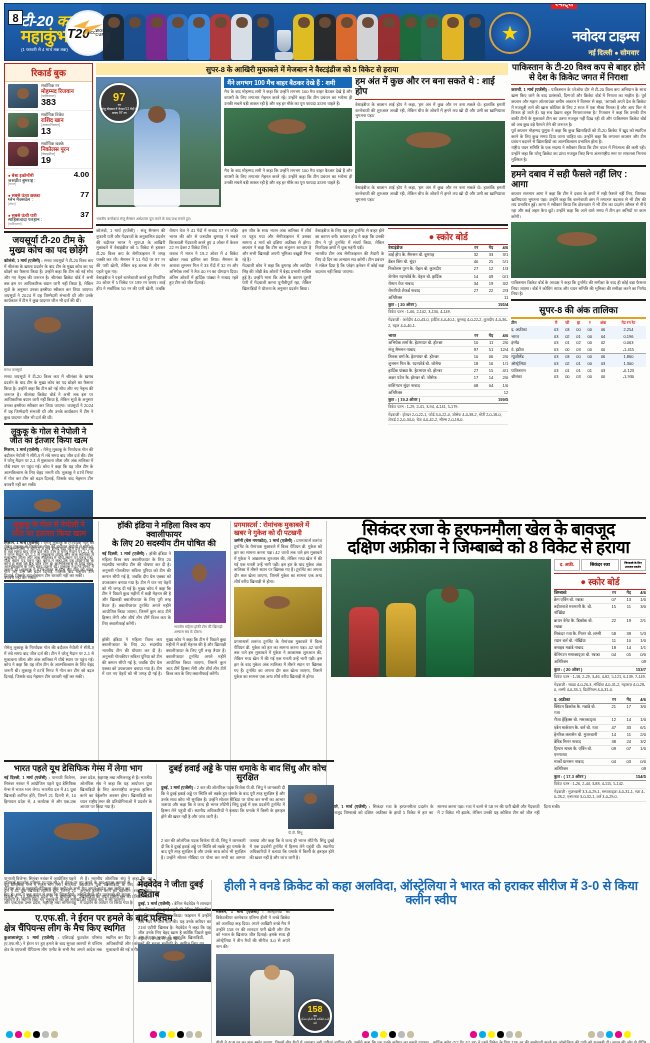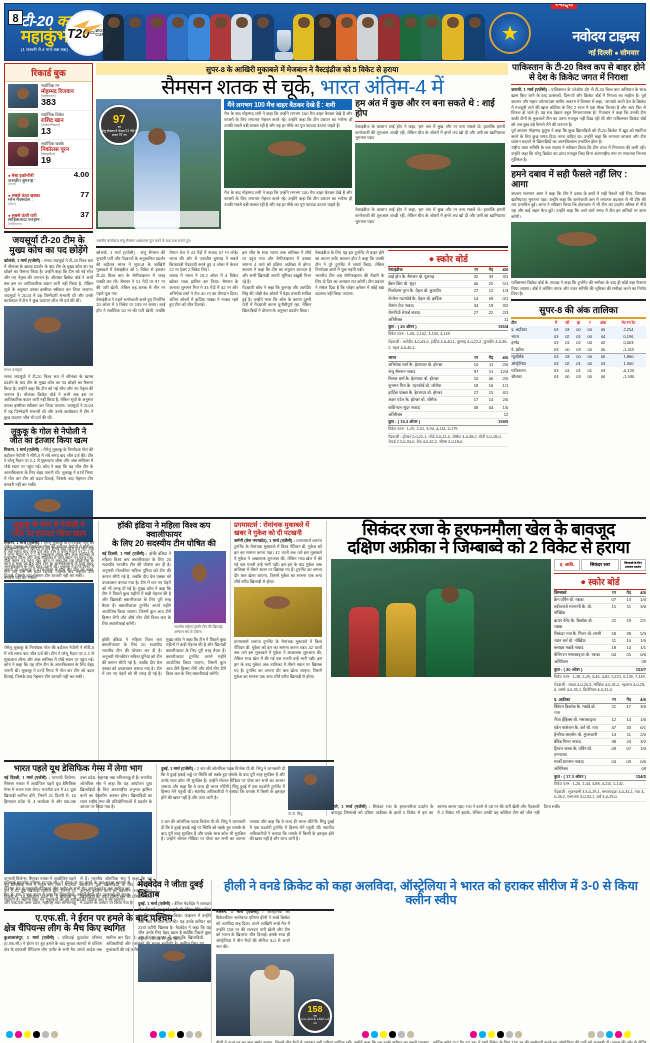--- a/index.html
+++ b/index.html
@@ -302,24 +302,20 @@
       <div class="mini-photo blue" style="height:52px;margin-top:2px;"></div>
       <div class="txt" style="margin-top:2px;">रोमेलू लुकाकू के निर्णायक गोल की बदौलत नेपोली ने सीरी-ए में लंबे समय बाद जीत दर्ज की। टीम ने घरेलू मैदान पर 2-1 से मुकाबला जीता और अंक तालिका में चौथे स्थान पर पहुंच गई। कोच ने कहा कि यह जीत टीम के आत्मविश्वास के लिए बेहद जरूरी थी। लुकाकू ने 67वें मिनट में गोल कर टीम को बढ़त दिलाई, जिसके बाद मेहमान टीम बराबरी नहीं कर सकी।</div>
 
       <div class="hline-thick"></div>
       <div class="txt" style="margin-top:1px;">एशियाई फुटबॉल परिसंघ (ए.एफ.सी.) ने ईरान पर हुए हमले के बाद सुरक्षा कारणों से पश्चिम क्षेत्र के एएफसी चैंपियन्स लीग एलीट के सभी मैच अगले आदेश तक स्थगित कर दिए हैं। संघ ने एक बयान में कहा कि खिलाड़ियों, अधिकारियों और प्रशंसकों की सुरक्षा सर्वोपरि है। स्थगित किए गए मुकाबलों की नई तारीखों की घोषणा बाद में की जाएगी।</div>
     </div>
 
     <div class="col-mid">
 
       <div class="kicker">सुपर-8 के आखिरी मुकाबले में मेजबान ने वैस्टइंडीज को 5 विकेट से हराया</div>
-      <div class="lead-head">
-        <span>सैमसन शतक से चूके,</span>
-        <span class="hl-blue">भारत अंतिम-4 में</span>
-      </div>
 
       <div style="display:flex;gap:3px;margin-top:2px;">
 
         <div style="width:125px;">
           <div class="photo pitch" style="height:130px;position:relative;">
             <div style="position:absolute;bottom:0;left:38px;width:46px;height:98px;background:linear-gradient(180deg,#7ea8d8,#e9eef5);border-radius:10px 10px 3px 3px;"></div>
             <div style="position:absolute;bottom:84px;left:52px;width:18px;height:17px;border-radius:50%;background:#7a5338;"></div>
             <div style="position:absolute;bottom:2px;left:2px;right:2px;height:16px;background:rgba(255,255,255,.75);"></div>
           </div>
           <div class="badge-circle" style="position:relative;margin-top:-124px;margin-left:3px;">
@@ -623,21 +619,21 @@
         <div class="txt" style="margin-top:2px;">
           <span class="byline">जर्मनी (चेस नगरकोट), 1 मार्च (एजेंसी) :</span>
           <span>प्रगमास्टर्स शतरंज टूर्नामेंट के रोमांचक मुकाबले में विश्व चैंपियन डी. गुकेश को हार का सामना करना पड़ा। 42 चालों तक चले इस मुकाबले में गुकेश ने आक्रामक शुरुआत की, लेकिन मध्य खेल में की गई एक गलती उन्हें भारी पड़ी। इस हार के बाद गुकेश अंक तालिका में तीसरे स्थान पर खिसक गए हैं। टूर्नामेंट का अगला दौर कल खेला जाएगा, जिसमें गुकेश का सामना एक अन्य शीर्ष वरीय खिलाड़ी से होगा।</span>
         </div>
         <div class="mini-photo yellow" style="height:50px;margin-top:2px;"></div>
         <div class="txt" style="margin-top:2px;">प्रगमास्टर्स शतरंज टूर्नामेंट के रोमांचक मुकाबले में विश्व चैंपियन डी. गुकेश को हार का सामना करना पड़ा। 42 चालों तक चले इस मुकाबले में गुकेश ने आक्रामक शुरुआत की, लेकिन मध्य खेल में की गई एक गलती उन्हें भारी पड़ी। इस हार के बाद गुकेश अंक तालिका में तीसरे स्थान पर खिसक गए हैं। टूर्नामेंट का अगला दौर कल खेला जाएगा, जिसमें गुकेश का सामना एक अन्य शीर्ष वरीय खिलाड़ी से होगा।</div>
       </div>
 
       <div style="flex:1;border-left:1px solid #ccc;padding-left:4px;">
         <div class="head2">सिकंदर रजा के हरफनमौला खेल के बावजूद</div>
-        <div class="head2">दक्षिण अफ्रीका ने जिम्बाब्वे को 2 विकेट से हराया</div>
+        <div class="head2">दक्षिण अफ्रीका ने जिम्बाब्वे को 8 विकेट से हराया</div>
         <div style="display:flex;gap:3px;margin-top:2px;">
           <div style="flex:1;">
             <div class="photo" style="height:118px;position:relative;">
               <div style="position:absolute;bottom:0;left:95px;width:48px;height:88px;background:linear-gradient(180deg,#2e8a55,#155e34);border-radius:10px 10px 3px 3px;"></div>
               <div style="position:absolute;bottom:74px;left:110px;width:18px;height:17px;border-radius:50%;background:#6b4a32;"></div>
               <div style="position:absolute;bottom:0;left:18px;width:30px;height:70px;background:linear-gradient(180deg,#c94040,#8c2626);border-radius:8px 8px 2px 2px;"></div>
               <div style="position:absolute;bottom:0;left:55px;width:30px;height:74px;background:linear-gradient(180deg,#e0b33a,#9b7a1c);border-radius:8px 8px 2px 2px;"></div>
             </div>
           </div>
           <div style="width:92px;">
@@ -781,20 +777,21 @@
       <div style="width:148px;">
         <div class="hl" style="font-size:8.4px;text-align:center;line-height:9.4px;">भारत पहले यूथ डेसिफिक गेम्स में लेगा भाग</div>
         <div class="txt twocol2" style="margin-top:2px;">
           <span class="byline">नई दिल्ली, 1 मार्च (एजेंसी) :</span>
           <span>पानाजी विजेन्स, सितंबर नवंबर में आयोजित पहले यूथ डेसिफिक गेम्स में भारत भाग लेगा। भारतीय दल में 41 युवा खिलाड़ी शामिल होंगे, जिनमें 21 दिल्ली से, 10 हिमाचल प्रदेश से, 4 कर्नाटक से और एक-एक उत्तर प्रदेश, महाराष्ट्र तथा तमिलनाडु से हैं। भारतीय ओलंपिक संघ ने कहा कि यह आयोजन युवा खिलाड़ियों के लिए अंतरराष्ट्रीय अनुभव हासिल करने का बेहतरीन अवसर होगा। खिलाड़ियों का चयन राष्ट्रीय स्तर की प्रतियोगिताओं में प्रदर्शन के आधार पर किया गया है।</span>
         </div>
         <div class="mini-photo blue" style="height:62px;margin-top:2px;"></div>
         <div class="txt twocol2" style="margin-top:2px;">पानाजी विजेन्स, सितंबर नवंबर में आयोजित पहले यूथ डेसिफिक गेम्स में भारत भाग लेगा। भारतीय दल में 41 युवा खिलाड़ी शामिल होंगे, जिनमें 21 दिल्ली से, 10 हिमाचल प्रदेश से, 4 कर्नाटक से और एक-एक उत्तर प्रदेश, महाराष्ट्र तथा तमिलनाडु से हैं। भारतीय ओलंपिक संघ ने कहा कि यह आयोजन युवा खिलाड़ियों के लिए अंतरराष्ट्रीय अनुभव हासिल करने का बेहतरीन अवसर होगा। खिलाड़ियों का चयन राष्ट्रीय स्तर की प्रतियोगिताओं में प्रदर्शन के आधार पर किया गया है।</div>
       </div>
       <div style="flex:1;border-left:1px solid #ccc;padding-left:4px;">
+        <div class="hl" style="font-size:8.4px;text-align:center;line-height:9.4px;">दुबई हवाई अड्डे के पास धमाके के बाद सिंधु और कोच सुरक्षित</div>
         <div style="display:flex;gap:3px;margin-top:2px;">
           <div class="txt" style="flex:1;">
             <span class="byline">दुबई, 1 मार्च (एजेंसी) :</span>
             <span>2 बार की ओलंपिक पदक विजेता पी.वी. सिंधु ने जानकारी दी कि वे दुबई हवाई अड्डे पर स्थिति को तड़के हुए धमाके के बाद पूरी तरह सुरक्षित हैं और उनके साथ कोच भी सुरक्षित हैं। उन्होंने सोशल मीडिया पर पोस्ट कर सभी का आभार जताया और कहा कि वे जल्द ही भारत लौटेंगी। सिंधु दुबई में एक प्रदर्शनी टूर्नामेंट में हिस्सा लेने पहुंची थीं। स्थानीय अधिकारियों ने बताया कि धमाके में किसी के हताहत होने की खबर नहीं है और जांच जारी है।</span>
           </div>
           <div style="width:46px;">
             <div class="mini-photo" style="height:44px;"></div>
             <div class="cap">पी.वी. सिंधु</div>
           </div>
         </div>

